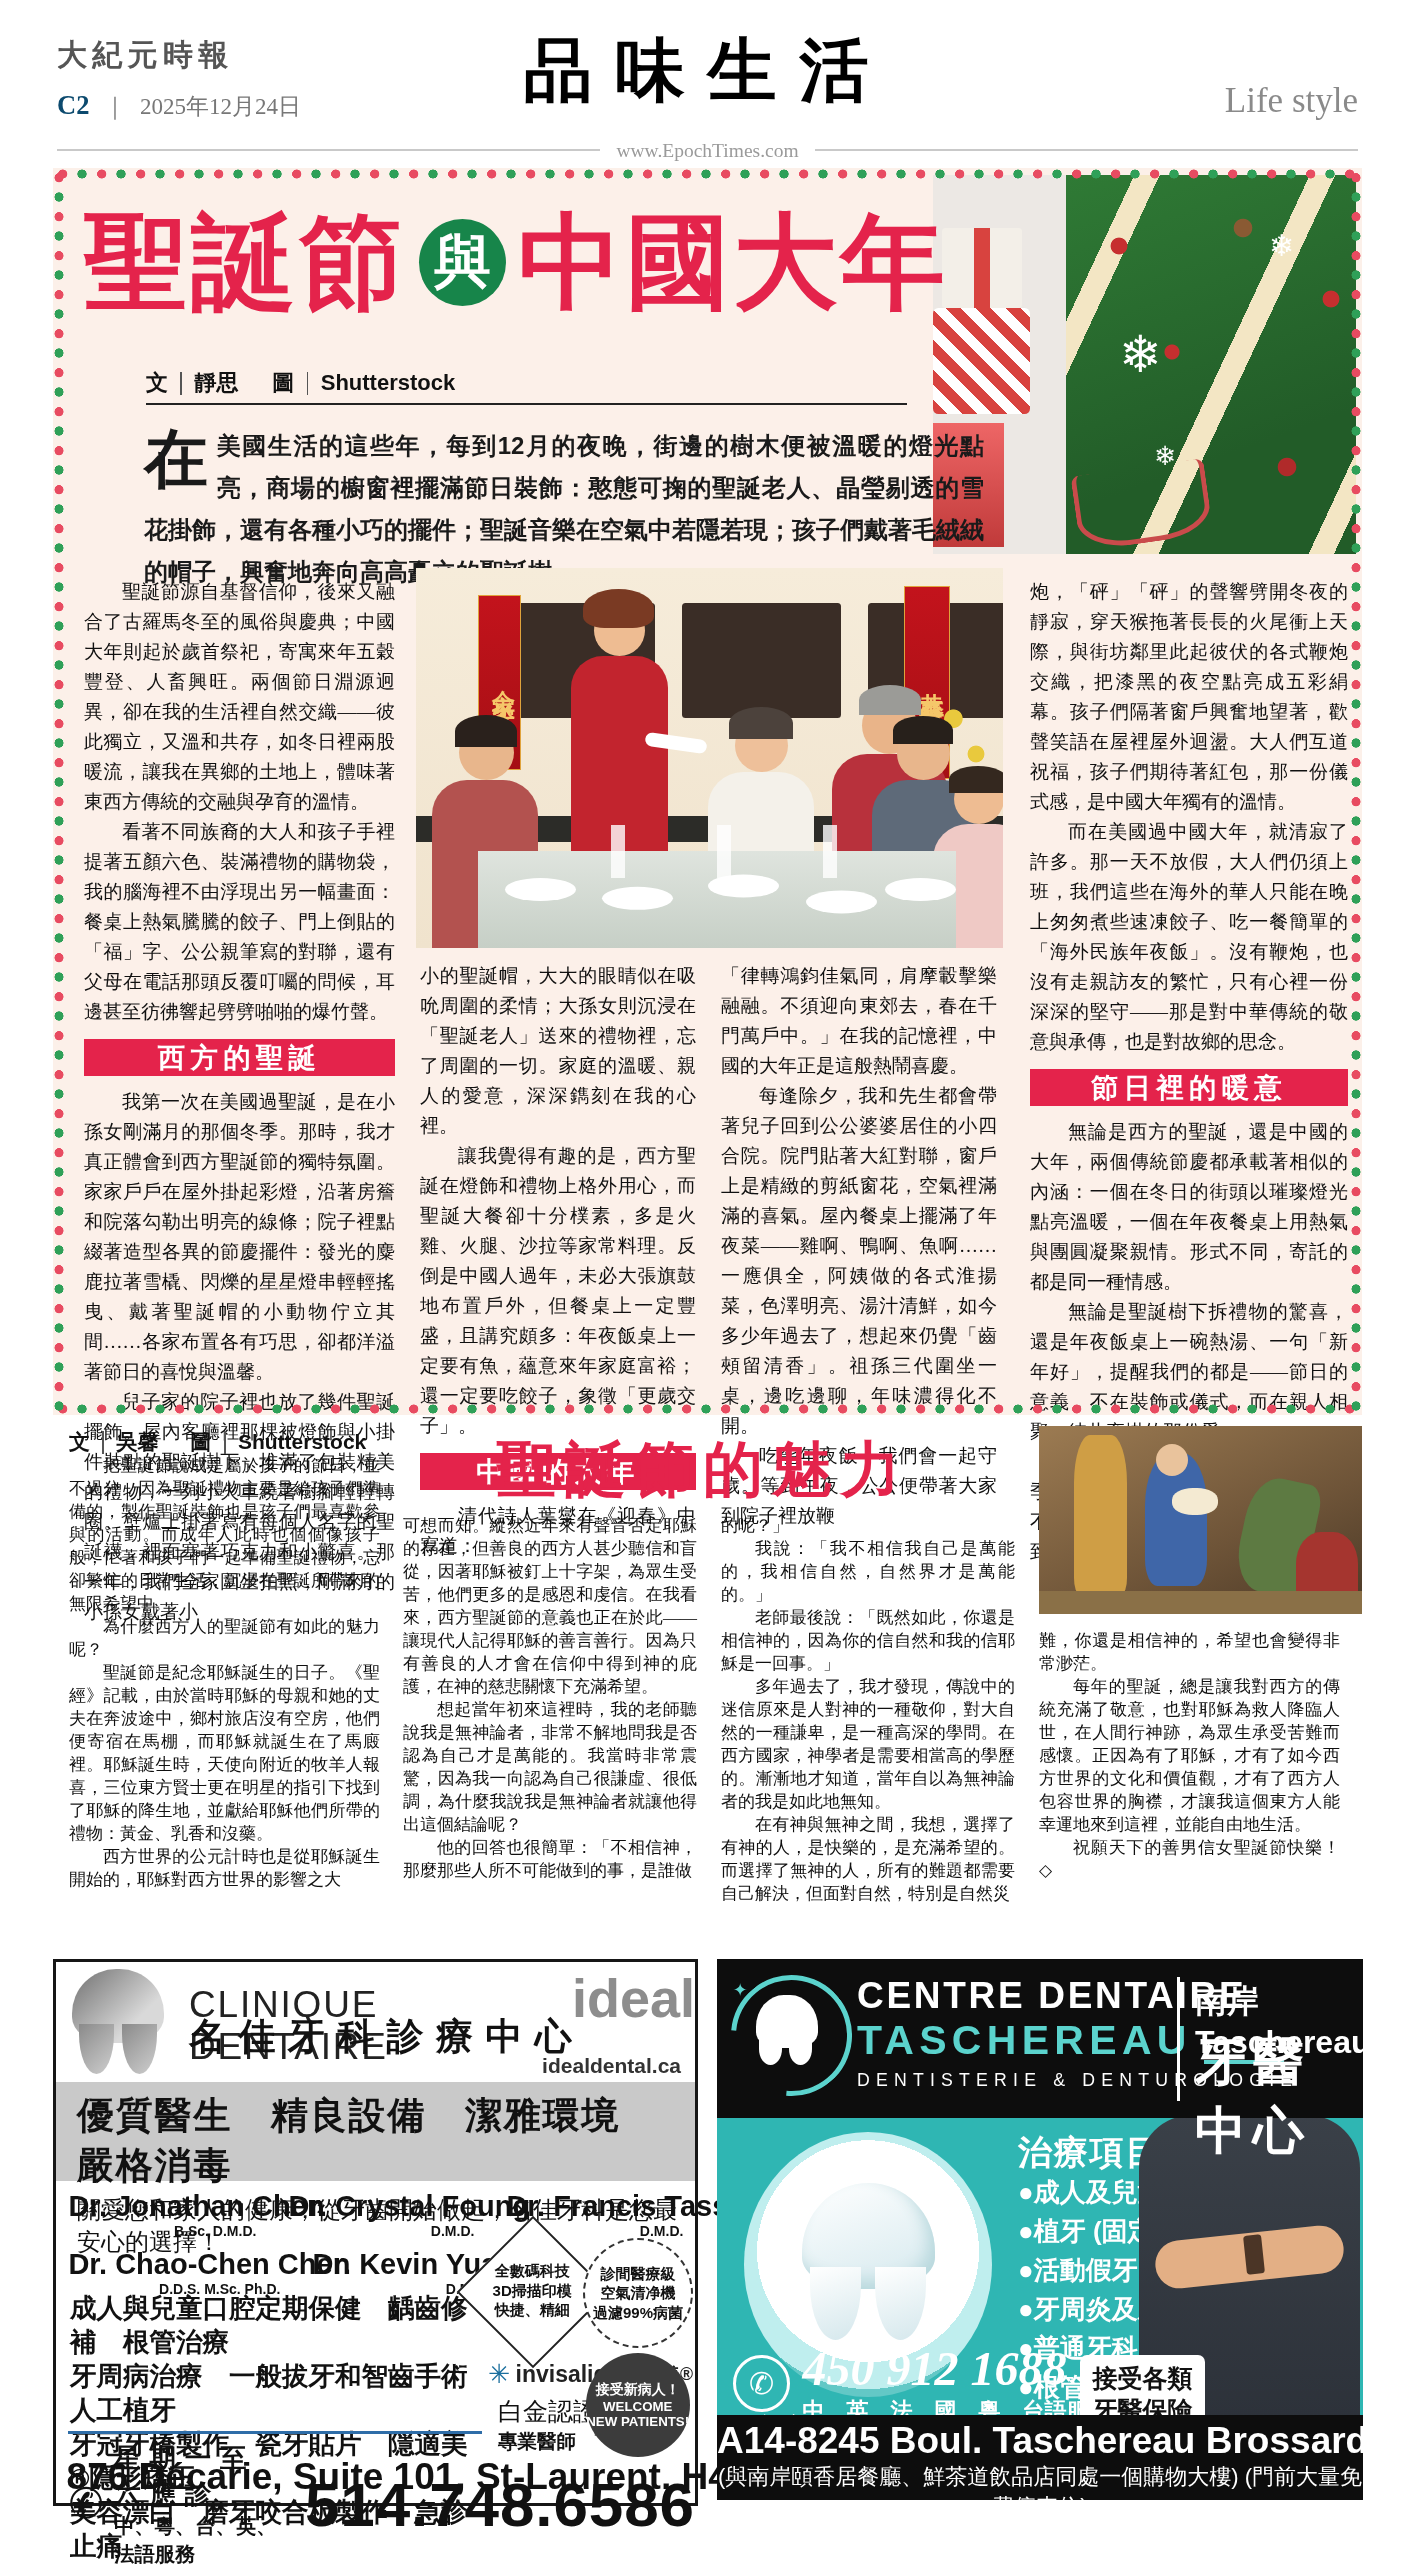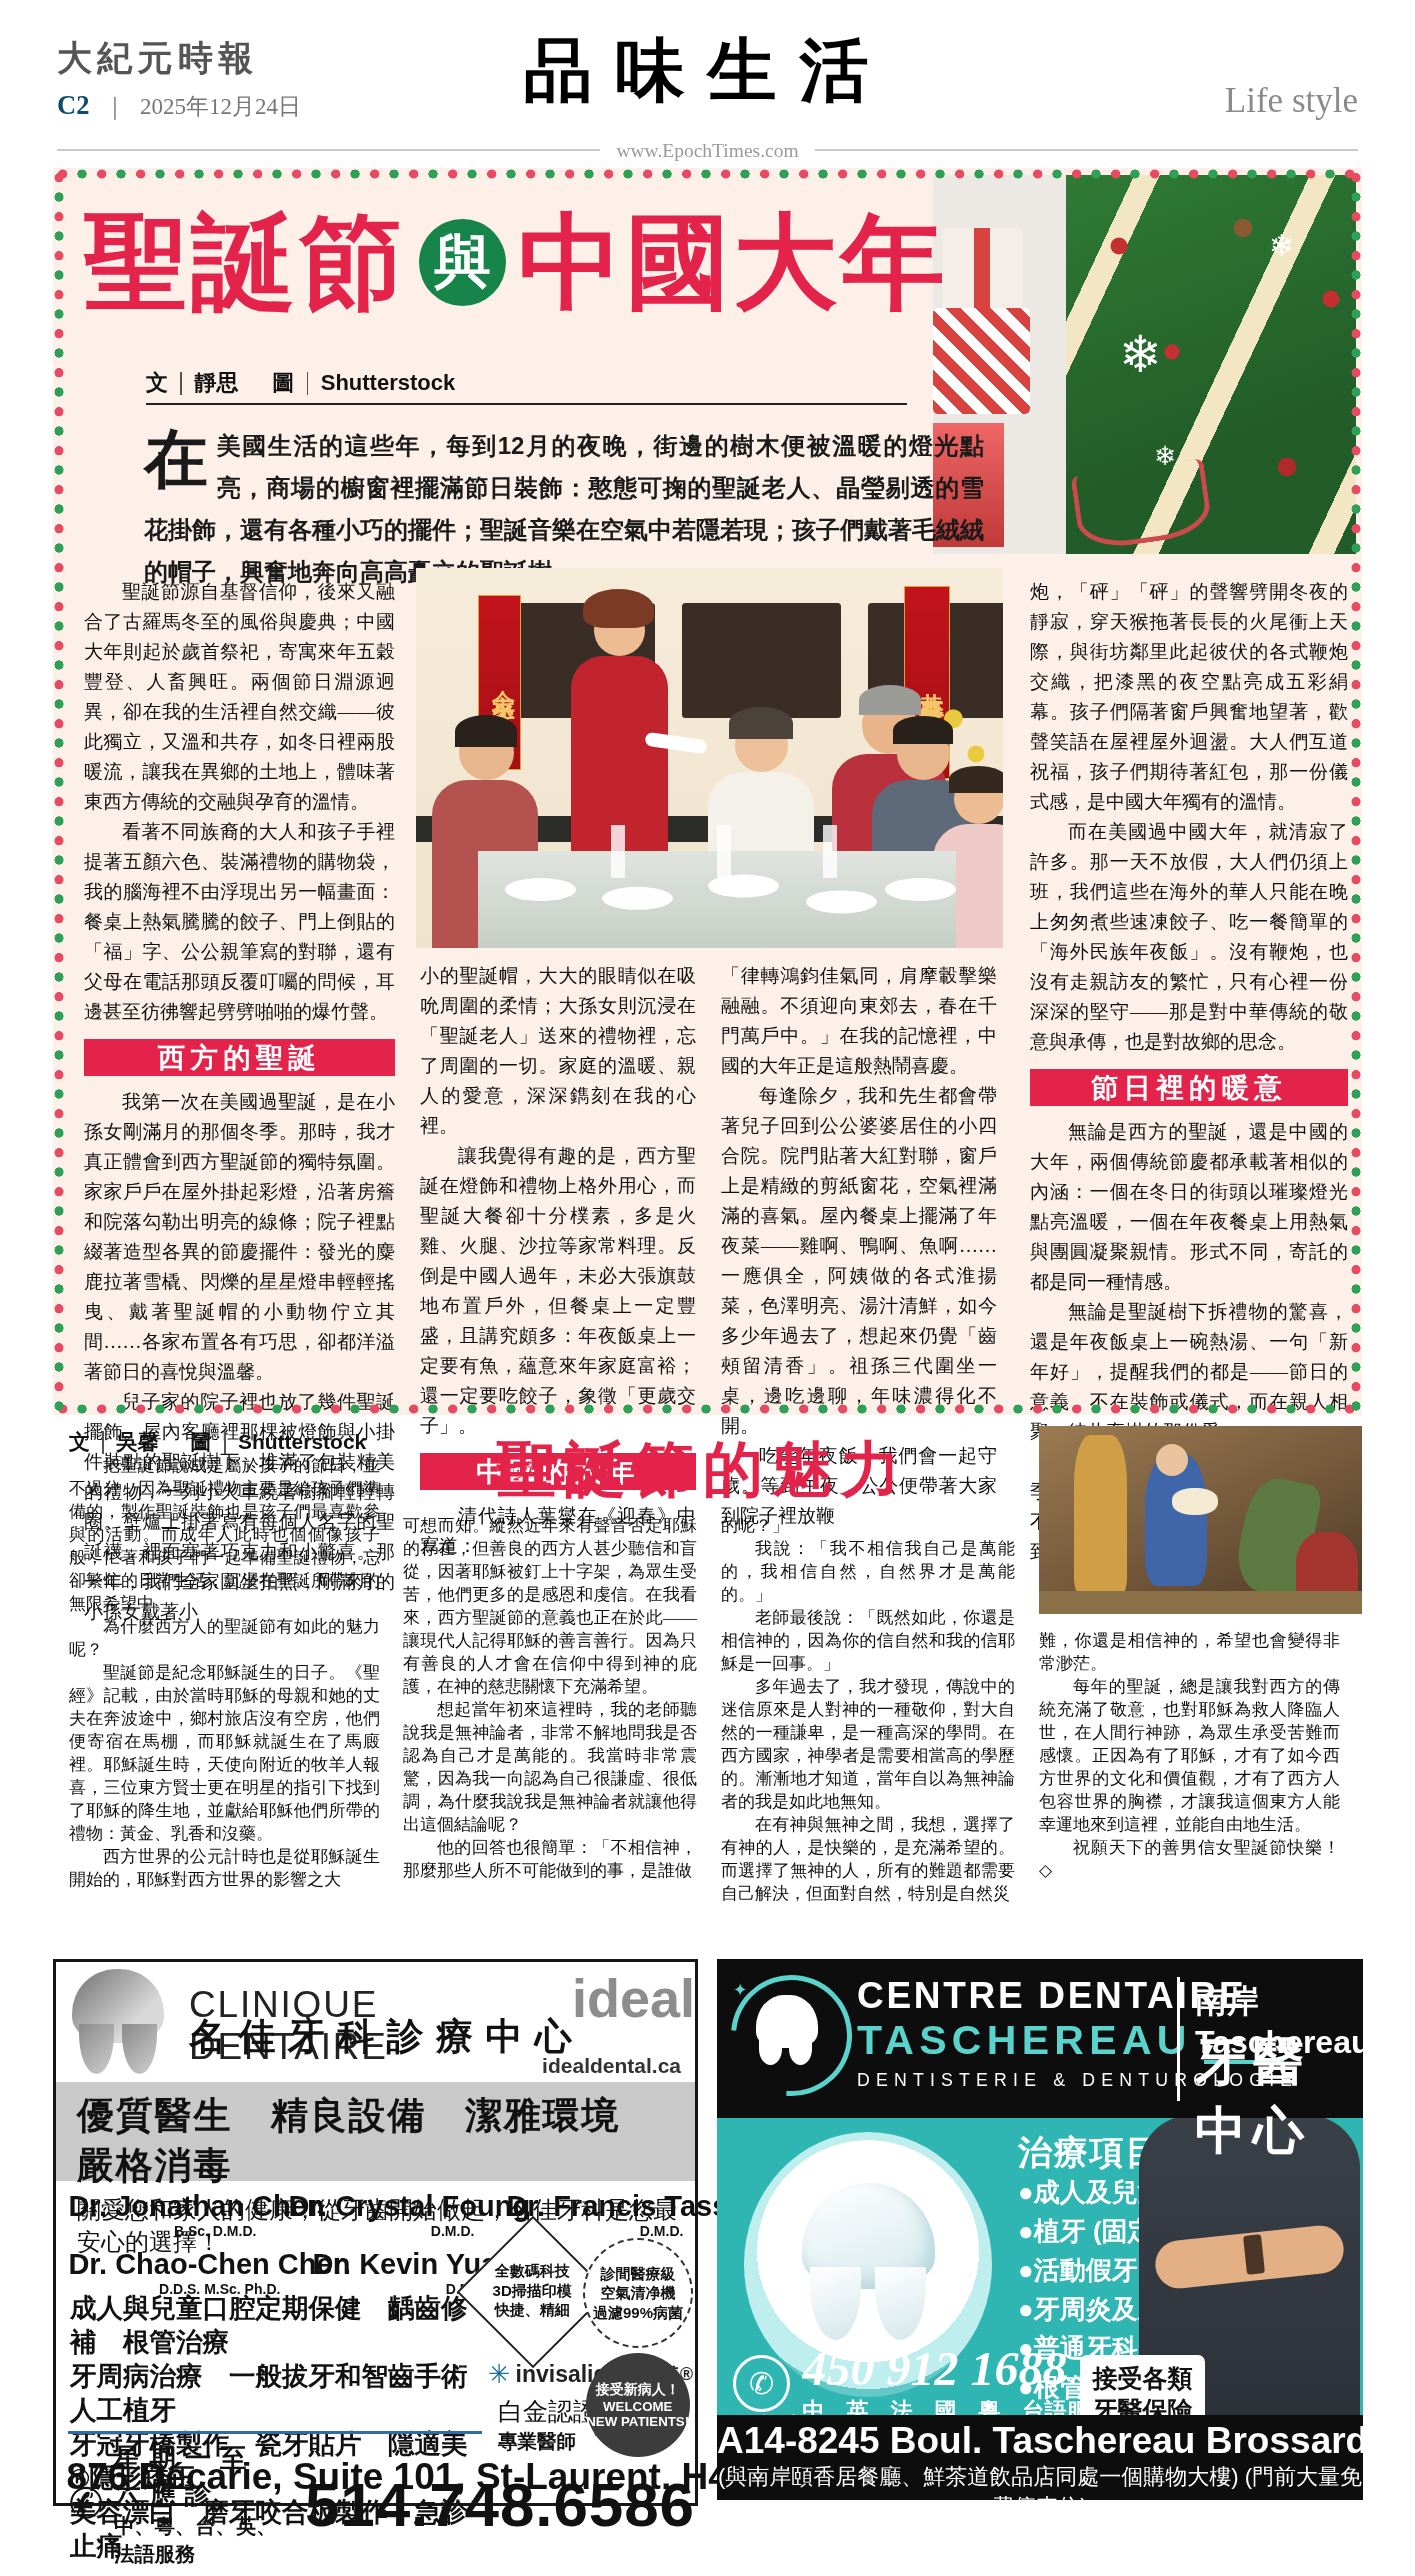--- a/index.html
+++ b/index.html
@@ -1,20 +1,20 @@
 <!DOCTYPE html>
 <html style="font-size:14px"><head>
 <meta charset="utf-8">
 <style>
   html,body{margin:0;padding:0;background:#fff;}
   .page{position:relative;width:1415px;height:2576px;background:#fff;overflow:hidden;
         font-family:"Liberation Sans",sans-serif;color:#111;}
   .abs{position:absolute;}
   
-  .masthead-logo{font-family:"Liberation Serif",serif;font-weight:bold;font-size:35px;color:#555;letter-spacing:5.3px;}
+  .masthead-logo{font-family:"Liberation Serif",serif;font-weight:bold;font-size:30px;color:#555;letter-spacing:5.3px;}
   .pageno{font-family:"Liberation Serif",serif;font-weight:bold;font-size:26.5px;color:#0c4a6e;}
   .hdate{font-family:"Liberation Serif",serif;font-size:23px;color:#777;}
   .section-title{font-size:69px;font-weight:900;letter-spacing:23px;color:#000;text-align:center;}
   .lifestyle{font-family:"Liberation Serif",serif;font-size:35px;color:#8a8a8a;}
   .hrule{height:2.7px;background:#c9c9c9;}
   .hrule-label{font-family:"Liberation Serif",serif;font-size:19.5px;color:#9a9a9a;background:#fff;padding:0 16px;}
   
   .art1{background:#fcf0e9;}
   .dots-h{height:12.4px;z-index:6;background-image:
      radial-gradient(circle at 9.7px 6.2px,#e84b61 4.4px,rgba(0,0,0,0) 4.9px),

